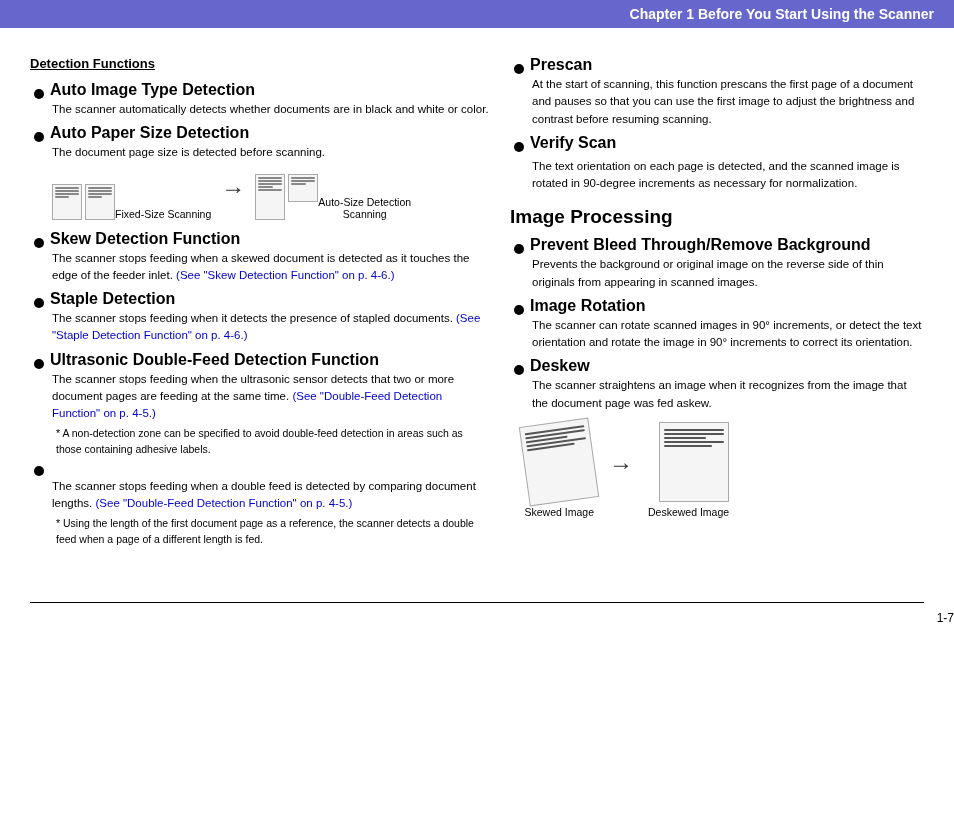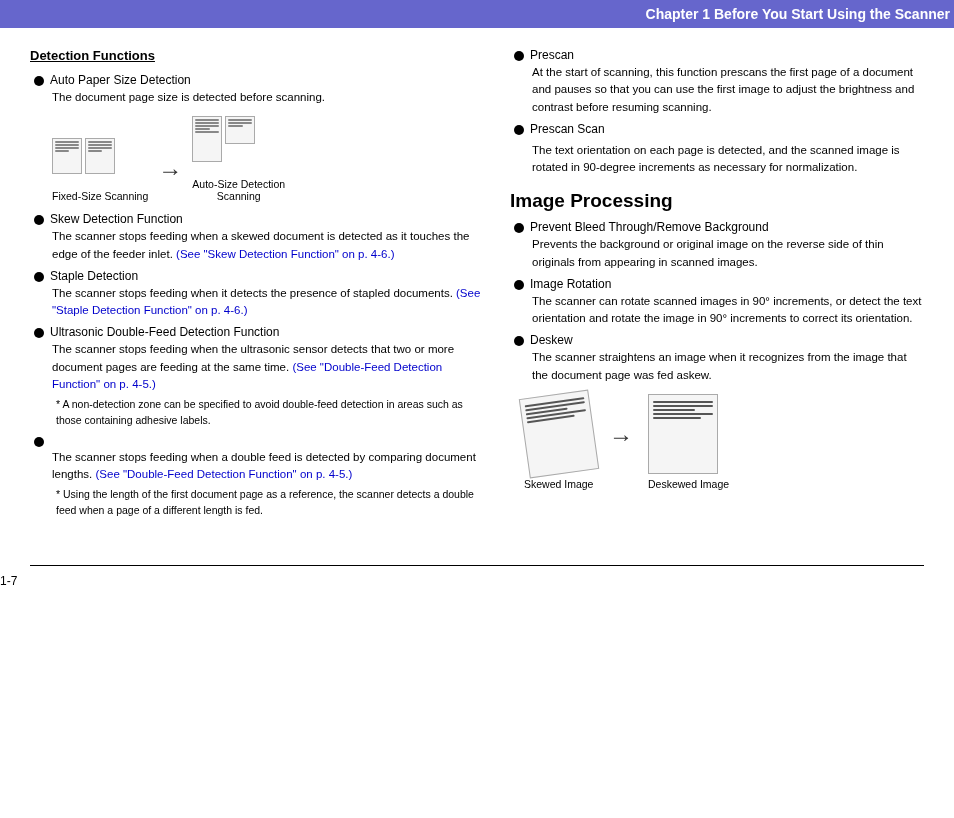--- a/index.html
+++ b/index.html
@@ -11,30 +11,30 @@
       min-height: 818px;
       color: #000;
     }
 
     .header {
       background: #6666cc;
       color: #fff;
       font-size: 14px;
       font-weight: bold;
       text-align: right;
-      padding: 6px 4px;
+      padding: 6px 20px;
       height: 28px;
       display: flex;
       align-items: center;
       justify-content: flex-end;
     }
 
     .content-area {
       display: flex;
-      padding: 20px 30px;
+      padding: 28px 30px;
       gap: 20px;
     }
 
     .left-col {
       width: 460px;
       flex-shrink: 0;
     }
 
     .right-col {
       flex: 1;
@@ -53,24 +53,24 @@
       margin-bottom: 8px;
       margin-top: 14px;
     }
 
     .bullet-item {
       margin-bottom: 6px;
       margin-left: 4px;
     }
 
     .bullet-title {
-      font-weight: normal;
-      font-size: 12px;
-      display: flex;
-      align-items: center;
+      font-weight: bold;
+      font-size: 16px;
+      display: flex;
+      align-items: flex-end;
       gap: 6px;
       margin-bottom: 2px;
     }
 
     .bullet-dot {
       display: inline-block;
       width: 10px;
       height: 10px;
       background: #000;
       border-radius: 50%;
@@ -98,25 +98,24 @@
 
     .image-row {
       display: flex;
       align-items: flex-end;
       gap: 10px;
       margin: 10px 0 10px 18px;
     }
 
     .image-box {
       display: flex;
-      flex-direction: column;
-      align-items: flex-start;
+      flex-direction: row;
+      align-items: flex-end;
       font-size: 10.5px;
       text-align: center;
-      gap: 12px;
     }
 
     .arrow {
       font-size: 24px;
       color: #333;
       margin-bottom: 20px;
     }
 
     .double-doc {
       display: flex;
@@ -137,21 +136,21 @@
       margin-bottom: 1px;
       border-radius: 1px;
     }
 
     .footer-line {
       border-top: 1px solid #000;
       margin: 20px 30px 0;
     }
 
     .page-num {
-      text-align: left;
+      text-align: right;
       font-size: 12px;
       margin-top: 8px;
       padding-bottom: 10px;
     }
 
     .deskew-row {
       display: flex;
       align-items: center;
       gap: 15px;
       margin: 10px 0 6px 10px;
@@ -178,35 +177,42 @@
 
     .doc-caption {
       font-size: 10.5px;
       text-align: center;
       margin-top: 4px;
     }
 
     .deskew-col {
       display: flex;
       flex-direction: column;
-      align-items: flex-start;
+      align-items: flex-end;
     }
   </style>
 </head>
 <body>
 
 <div class="header">
   <span>Chapter 1   Before You Start Using the Scanner</span>
 </div>
 
 <div class="content-area">
 
   <div class="left-col">
     <div class="section-title">Detection Functions</div>
 
+    <div class="bullet-item">
+      <div class="bullet-title">
+        <span class="bullet-dot"></span>
+        <span>Auto Image Type Detection</span>
+      </div>
+      <div class="bullet-text">The scanner automatically detects whether documents are in black and white or color.</div>
+    </div>
 
     <div class="bullet-item">
       <div class="bullet-title">
         <span class="bullet-dot"></span>
         <span>Auto Paper Size Detection</span>
       </div>
       <div class="bullet-text">The document page size is detected before scanning.</div>
 
       <div class="image-row">
         <div class="image-box">
@@ -287,21 +293,21 @@
       <div class="bullet-title">
         <span class="bullet-dot"></span>
         <span>Prescan</span>
       </div>
       <div class="bullet-text">At the start of scanning, this function prescans the first page of a document and pauses so that you can use the first image to adjust the brightness and contrast before resuming scanning.</div>
     </div>
 
     <div class="bullet-item">
       <div class="bullet-title">
         <span class="bullet-dot"></span>
-        <span>Prescan Scan</span>
+        <span>Verify Scan</span>
       </div>
     </div>
 
     <div class="bullet-item">
       <div class="bullet-text">The text orientation on each page is detected, and the scanned image is rotated in 90-degree increments as necessary for normalization.</div>
     </div>
 
     <div class="section-title-bold">Image Processing</div>
 
     <div class="bullet-item">

